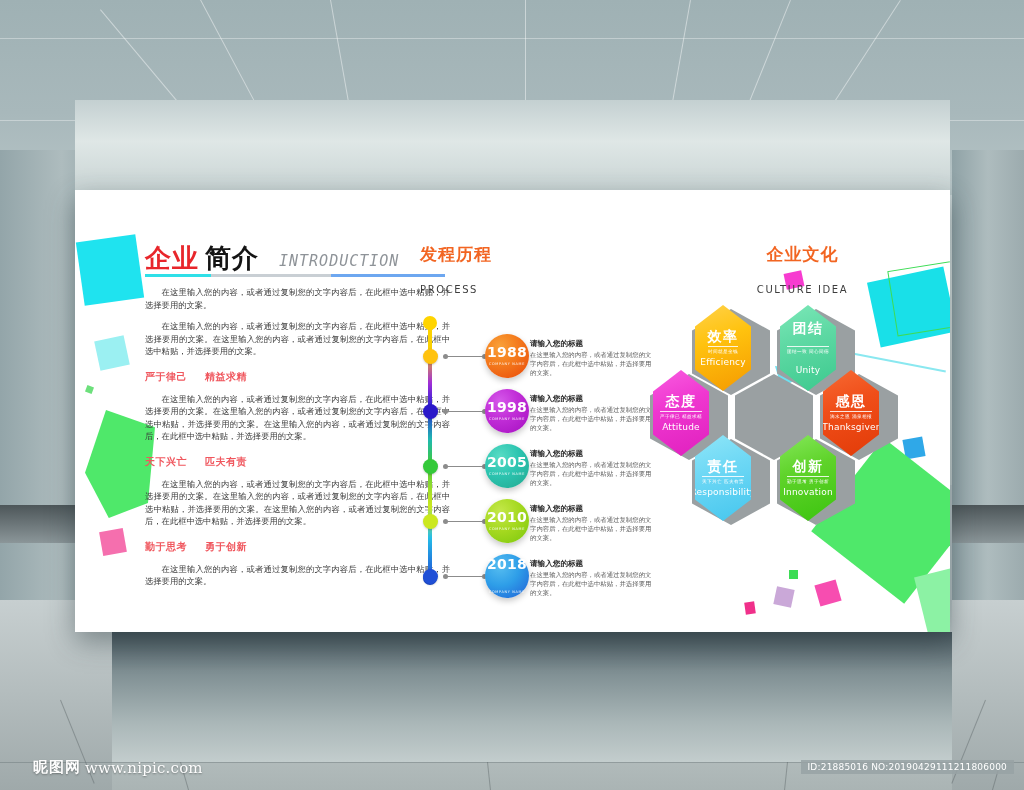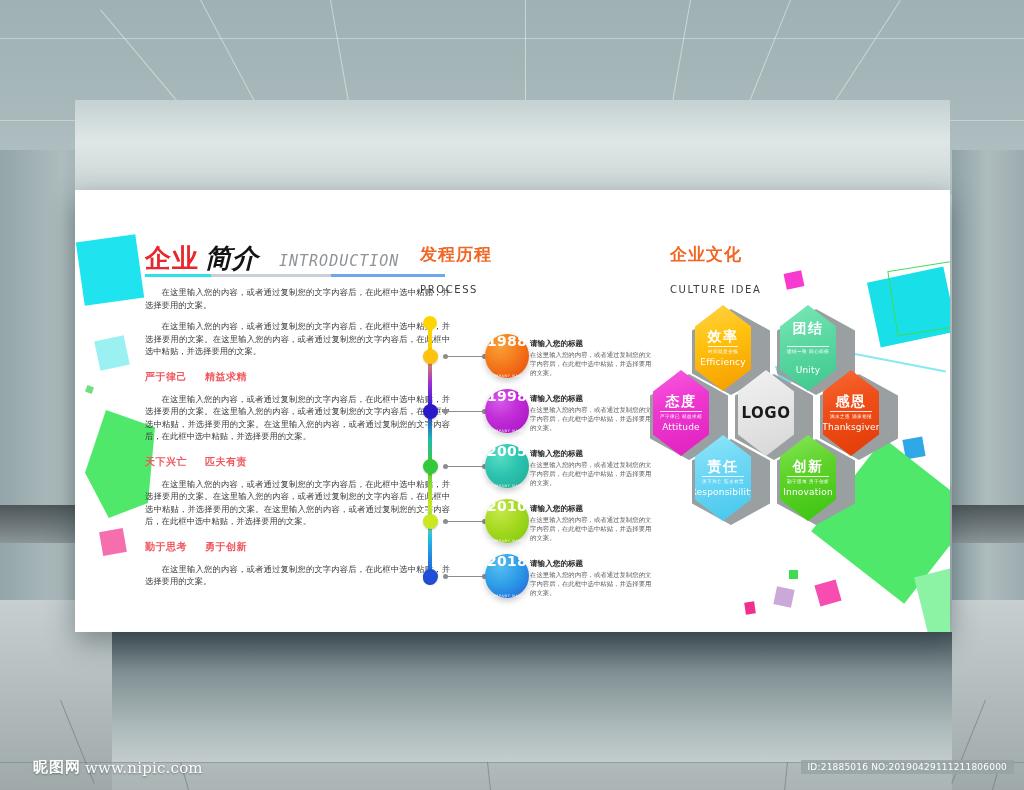--- a/index.html
+++ b/index.html
@@ -64,21 +64,21 @@
     background:linear-gradient(180deg,#c4d0d1 0%,#dfe7e6 45%,#c9d4d4 100%);
   }
 
   
   .shape{position:absolute;}
 
   
   .col-intro{position:absolute;left:70px;top:55px;width:305px;}
   .title-row{display:flex;align-items:flex-end;gap:6px;}
   .title-cn-red{font-size:26px;font-weight:bold;color:#e8262b;letter-spacing:1px;line-height:1;}
-  .title-cn-dark{font-size:26px;font-weight:bold;color:#141414;letter-spacing:1px;line-height:1;font-style:italic;}
+  .title-cn-dark{font-size:26px;font-weight:bold;color:#141414;letter-spacing:1px;line-height:1;}
   .title-en{
     font-size:15px;font-style:italic;color:#8e9398;letter-spacing:1px;
     margin-left:14px;margin-bottom:1px;font-family:"DejaVu Sans Mono","Liberation Mono",monospace;
   }
   .title-underline{margin-top:3px;height:3px;width:300px;
     background:linear-gradient(90deg,#2fe0e8 0%,#2fe0e8 22%,#c9cfd4 22%,#c9cfd4 62%,#6da7f0 62%,#6da7f0 100%);}
   .para{font-size:8.3px;line-height:12.5px;color:#3b3b3b;text-indent:2em;margin:9px 0 0 0;text-align:justify;}
   .sub-head{margin:12px 0 0 0;font-size:10px;font-weight:bold;color:#f0575e;letter-spacing:.5px;}
   .sub-head span.gap{display:inline-block;width:18px;}
 
@@ -90,31 +90,31 @@
   .tl-spine{position:absolute;left:8px;top:0;width:4px;height:258px;border-radius:2px;
     background:linear-gradient(180deg,#ffd400 0%,#f9d000 10%,#a12fd6 24%,#2a1fd6 33%,#1fb9b0 46%,#3ec93e 55%,#b6e326 68%,#cbe81f 72%,#25bde8 84%,#1f4fd6 100%);}
   .tl-cap{position:absolute;left:3px;width:14px;height:14px;border-radius:50%;}
   .tl-node{position:absolute;left:2.5px;width:15px;height:15px;border-radius:50%;box-shadow:0 1px 2px rgba(0,0,0,.2);}
   .tl-conn{position:absolute;height:1.5px;background:#8c8c8c;}
   .tl-conn::before,.tl-conn::after{content:"";position:absolute;top:-2px;width:5px;height:5px;border-radius:50%;background:#8c8c8c;}
   .tl-conn::before{left:-2px;}
   .tl-conn::after{right:-2px;}
   .tl-circle{
     position:absolute;width:44px;height:44px;border-radius:50%;
-    display:flex;flex-direction:column;align-items:center;justify-content:space-between;
+    display:flex;flex-direction:column;align-items:center;justify-content:center;
     color:#fff;box-shadow:0 3px 6px rgba(0,0,0,.22);
   }
   .tl-year{font-size:14px;font-weight:bold;letter-spacing:.3px;line-height:1;}
   .tl-sub{font-size:3.4px;letter-spacing:.7px;margin-top:2.5px;opacity:.92;}
   .tl-text{position:absolute;left:110px;width:122px;}
   .tl-h{font-size:7.6px;font-weight:bold;color:#2b2b2b;margin-bottom:2px;}
   .tl-d{font-size:6.4px;line-height:9px;color:#5c5c5c;}
 
   
-  .col-culture{position:absolute;left:595px;top:55px;width:265px;}
+  .col-culture{position:absolute;left:595px;top:55px;width:265px;text-align:center;}
   .hexwrap{position:absolute;left:575px;top:115px;width:290px;height:230px;}
   .hex{
     position:absolute;width:56px;height:86px;
     clip-path:polygon(50% 0%,100% 25%,100% 75%,50% 100%,0% 75%,0% 25%);
     display:flex;flex-direction:column;align-items:center;justify-content:center;
     color:#fff;text-align:center;
   }
   .hex-shadow{
     position:absolute;width:78px;height:86px;
     clip-path:polygon(50% 0%,100% 25%,100% 75%,50% 100%,0% 75%,0% 25%);
@@ -320,23 +320,20 @@
     </div>
 
     <div class="hex-shadow" style="left:0px;top:69px;"></div>
     <div class="hex" style="left:3px;top:65px;background:linear-gradient(160deg,#f95ce0 0%,#ef37d0 40%,#e020be 100%);">
       <span class="hex-cn">态度</span>
       <span class="hex-cn2">严于律已  精益求精</span>
       <span class="hex-en">Attitude</span>
     </div>
 
     <div class="hex-shadow" style="left:85px;top:69px;"></div>
-    <div class="hex" style="left:88px;top:65px;background:linear-gradient(160deg,#f2f2f2 0%,#e6e6e6 45%,#d6d6d6 100%);">
-      <span class="hex-logo">LOGO</span>
-    </div>
 
     <div class="hex-shadow" style="left:170px;top:69px;"></div>
     <div class="hex" style="left:173px;top:65px;background:linear-gradient(160deg,#f76a33 0%,#f04e19 40%,#e23b08 100%);">
       <span class="hex-cn">感恩</span>
       <span class="hex-cn2">滴水之恩  涌泉相报</span>
       <span class="hex-en">Thanksgiver</span>
     </div>
 
     <div class="hex-shadow" style="left:42px;top:134px;"></div>
     <div class="hex" style="left:45px;top:130px;background:linear-gradient(160deg,#8fe6f8 0%,#6ed8f5 40%,#45c6ee 100%);">

